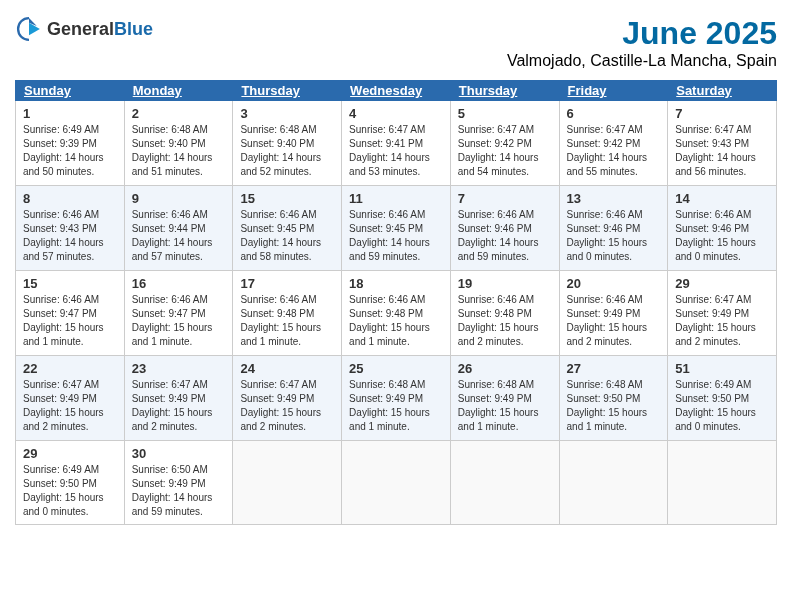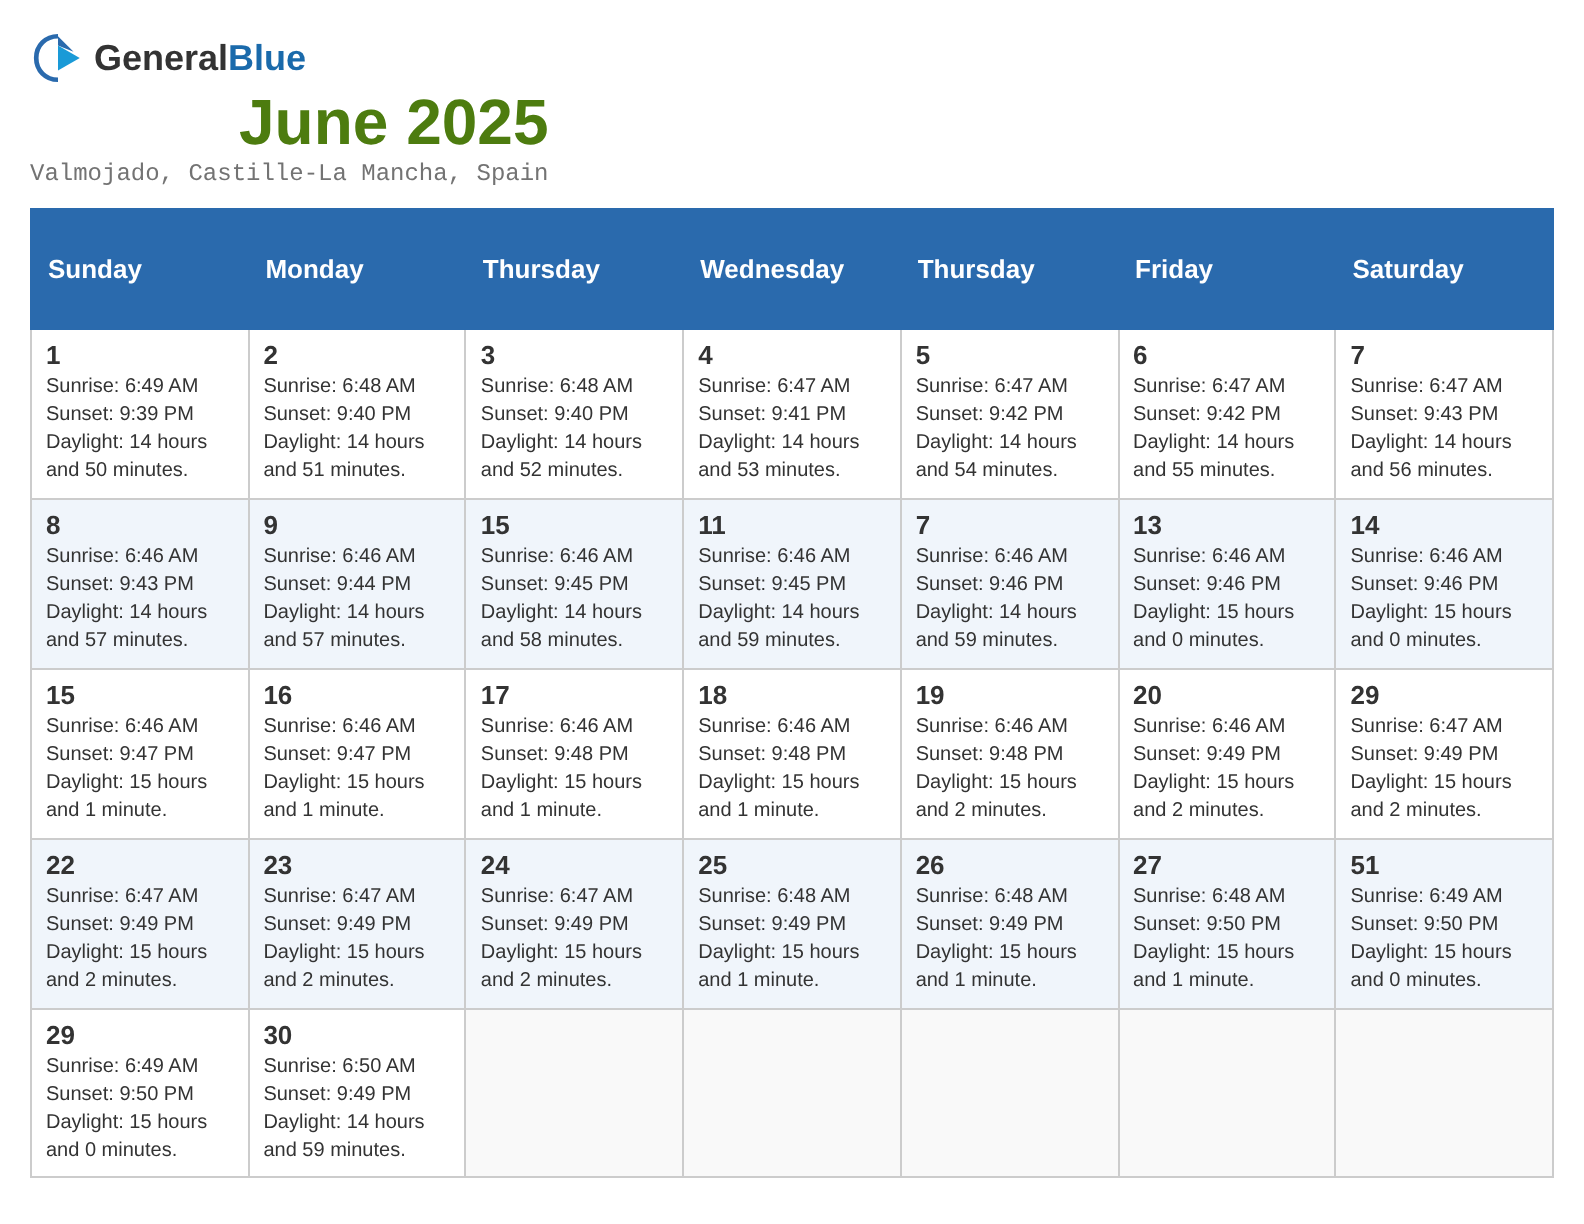--- a/index.html
+++ b/index.html
@@ -8,21 +8,20 @@
       background: #fff;
       width: 792px;
       min-height: 612px;
       padding: 15px;
     }
     .header-area {
       display: flex;
       align-items: flex-start;
       justify-content: space-between;
       margin-bottom: 10px;
-      flex-direction: column;
     }
     .logo {
       display: flex;
       align-items: center;
       gap: 4px;
     }
     .logo-text-general {
       font-size: 18px;
       font-weight: bold;
       color: #333;
@@ -35,39 +34,39 @@
     .logo-icon {
       width: 28px;
       height: 28px;
     }
     .title-area {
       text-align: right;
     }
     .month-title {
       font-size: 32px;
       font-weight: bold;
-      color: #4d7c0f;
+      color: #0369a1;
     }
     .location-title {
-      font-size: 12px;
-      color: #737373;
-      font-family: Liberation Mono, monospace;
+      font-size: 16px;
+      color: #000000;
     }
     .calendar {
       width: 100%;
       border-collapse: collapse;
       border: 1px solid #ccc;
     }
     .calendar th {
       background-color: #2a6aad;
       color: #fff;
       text-align: left;
-      padding: 22px 8px;
+      padding: 2px 8px;
       font-size: 13px;
       border: 1px solid #2a6aad;
+      text-decoration: underline;
     }
     .calendar td {
       vertical-align: top;
       padding: 5px 7px;
       border: 1px solid #ccc;
       font-size: 10.5px;
       color: #333;
       width: calc(100% / 7);
       height: 85px;
       background: #fff;

